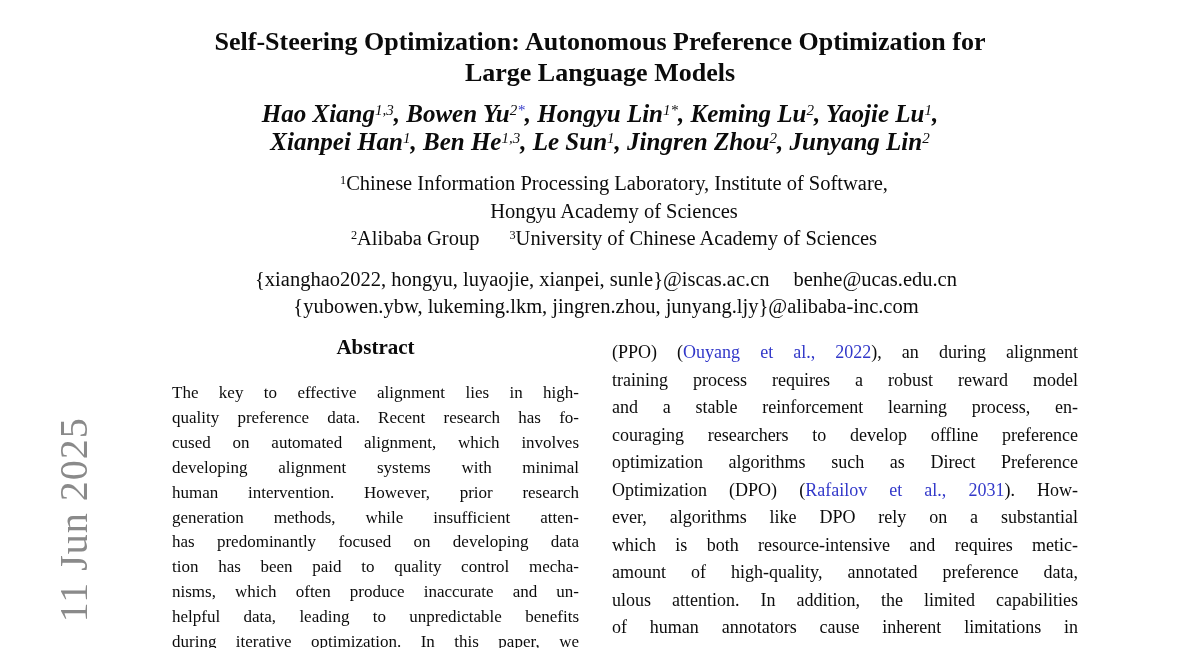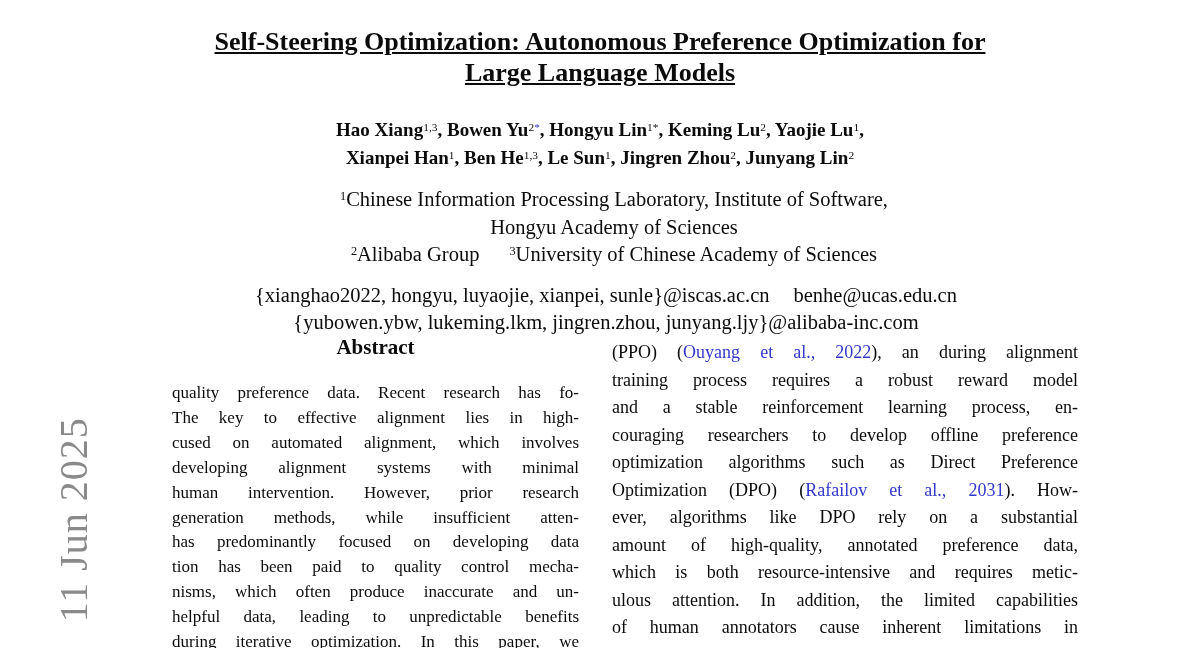--- a/index.html
+++ b/index.html
@@ -21,22 +21,22 @@
     transform: rotate(-90deg);
     transform-origin: 0 0;
     font-size: 40px;
     color: #8a8a8a;
     white-space: pre;
     letter-spacing: 1px;
   }
 
   
   .header { position: absolute; top: 0; left: 0; width: 100%; text-align: center; }
-  .title { margin-top: 26px; font-size: 26px; line-height: 31px; font-weight: bold; text-decoration: underline; }
-  .authors { margin-top: 28px; font-size: 19px; line-height: 28px; font-weight: bold; }
+  .title { margin-top: 26px; font-size: 26px; line-height: 31px; font-weight: bold; }
+  .authors { margin-top: 12px; font-size: 25px; line-height: 28px; font-weight: bold; font-style: italic; }
   .authors .s { font-weight: normal; }
   .affiliations { margin-top: 14px; font-size: 20.5px; line-height: 27.5px; margin-left: 28px; }
   .emails { margin-top: 13px; font-size: 20.5px; line-height: 27.5px; padding-left: 12px; }
   .s {
     font-size: 0.6em;
     position: relative;
     top: -0.48em;
     vertical-align: baseline;
     line-height: 0;
   }
@@ -78,42 +78,42 @@
 
     <div class="emails">
       <div><span>{xianghao2022, hongyu, luyaojie, xianpei, sunle}@iscas.ac.cn</span><span class="gapb"></span><span>benhe@ucas.edu.cn</span></div>
       <div>{yubowen.ybw, lukeming.lkm, jingren.zhou, junyang.ljy}@alibaba-inc.com</div>
     </div>
   </div>
 
   <div class="col-left">
     <div class="abs-heading">Abstract</div>
     <div class="abs-body">
+      <div class="jline">The key to effective alignment lies in high-</div>
       <div class="jline">quality preference data. Recent research has fo-</div>
-      <div class="jline">The key to effective alignment lies in high-</div>
       <div class="jline">cused on automated alignment, which involves</div>
       <div class="jline">developing alignment systems with minimal</div>
       <div class="jline">human intervention. However, prior research</div>
       <div class="jline">generation methods, while insufficient atten-</div>
       <div class="jline">has predominantly focused on developing data</div>
       <div class="jline">tion has been paid to quality control mecha-</div>
       <div class="jline">nisms, which often produce inaccurate and un-</div>
       <div class="jline">helpful data, leading to unpredictable benefits</div>
       <div class="jline">during iterative optimization. In this paper, we</div>
     </div>
   </div>
 
   <div class="col-right">
     <div class="jline"><span>(PPO) (</span><span class="cite">Ouyang et al., 2022</span><span>), an during alignment</span></div>
     <div class="jline">training process requires a robust reward model</div>
     <div class="jline">and a stable reinforcement learning process, en-</div>
     <div class="jline">couraging researchers to develop offline preference</div>
     <div class="jline">optimization algorithms such as Direct Preference</div>
     <div class="jline"><span>Optimization (DPO) (</span><span class="cite">Rafailov et al., 2031</span><span>). How-</span></div>
     <div class="jline">ever, algorithms like DPO rely on a substantial</div>
+    <div class="jline">which is both resource-intensive and requires metic-</div>
     <div class="jline">amount of high-quality, annotated preference data,</div>
-    <div class="jline">which is both resource-intensive and requires metic-</div>
     <div class="jline">ulous attention. In addition, the limited capabilities</div>
     <div class="jline">of human annotators cause inherent limitations in</div>
     <div class="jline">annotated data, making it challenging to achieve</div>
   </div>
 
 </div>
 
 </body></html>

